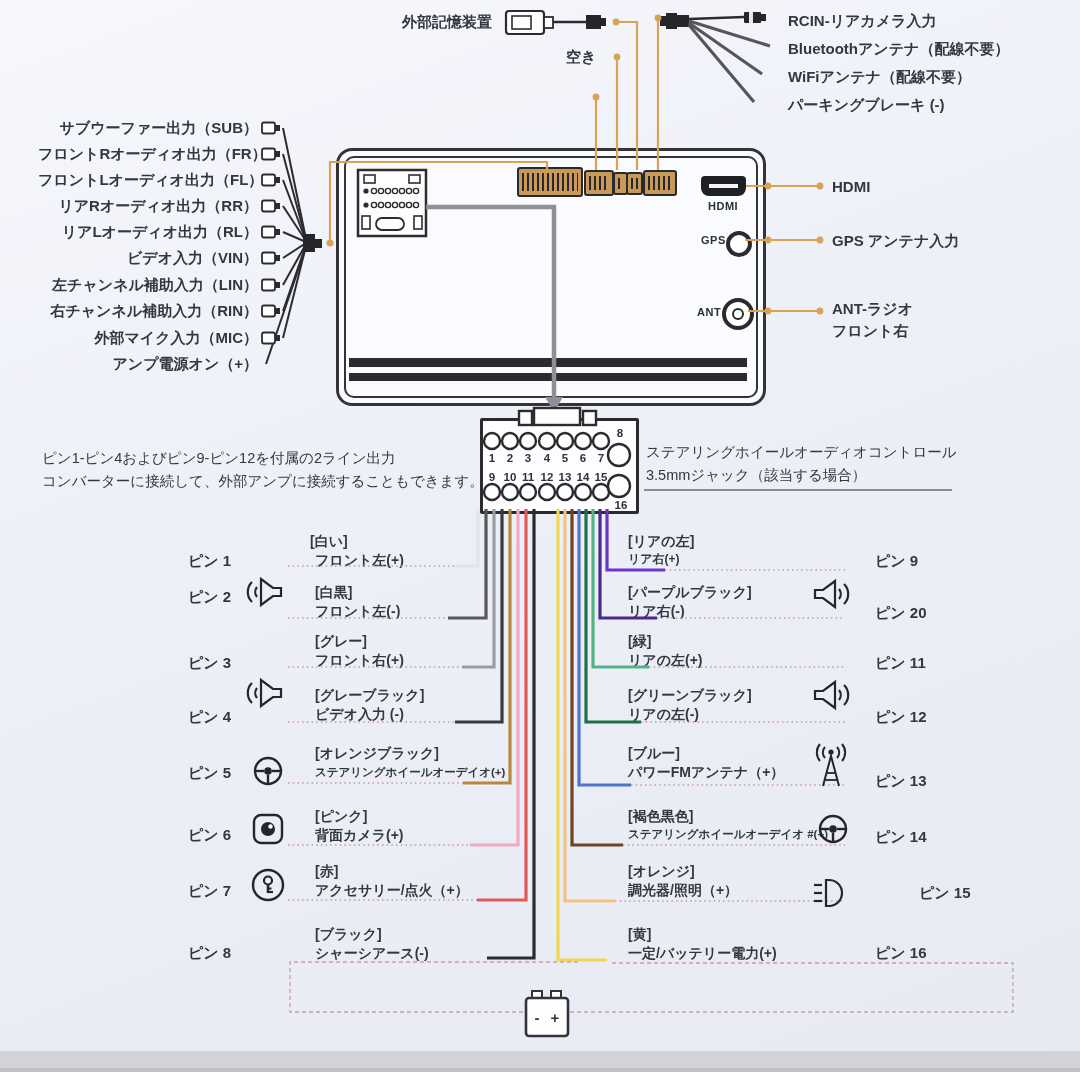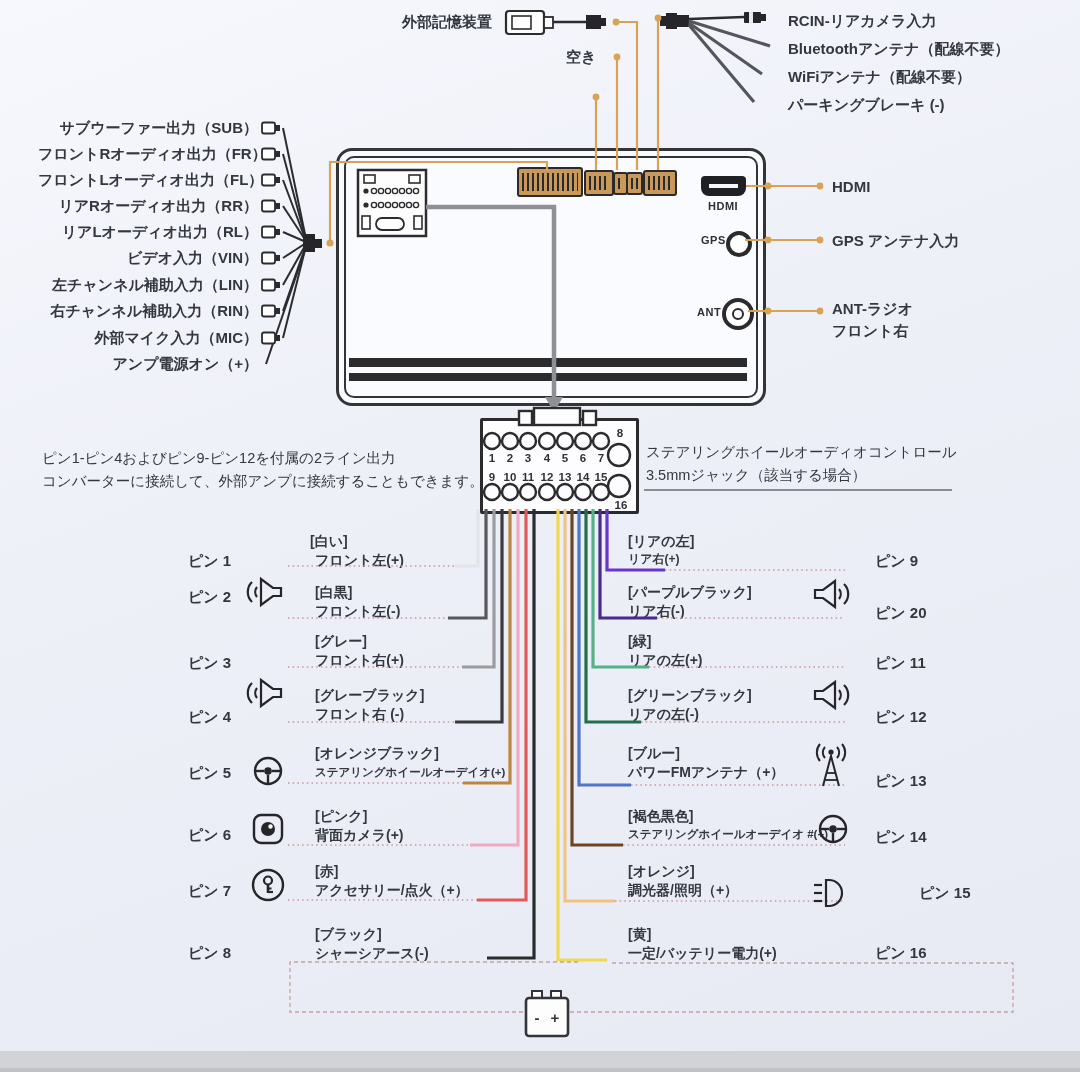--- a/index.html
+++ b/index.html
@@ -103,21 +103,21 @@
   <div class="t b" style="left:310px;top:533px;font-size:14px">[白い]</div>
   <div class="t md" style="left:315px;top:552px;font-size:14px">フロント左(+)</div>
   <div class="t md" style="left:188px;top:588px">ピン 2</div>
   <div class="t b" style="left:315px;top:584px;font-size:14px">[白黒]</div>
   <div class="t md" style="left:315px;top:603px;font-size:14px">フロント左(-)</div>
   <div class="t md" style="left:188px;top:654px">ピン 3</div>
   <div class="t b" style="left:315px;top:633px;font-size:14px">[グレー]</div>
   <div class="t md" style="left:315px;top:652px;font-size:14px">フロント右(+)</div>
   <div class="t md" style="left:188px;top:708px">ピン 4</div>
   <div class="t b" style="left:315px;top:687px;font-size:14px">[グレーブラック]</div>
-  <div class="t md" style="left:315px;top:706px;font-size:14px">フロント右 (-)</div>
+  <div class="t md" style="left:315px;top:706px;font-size:14px">ビデオ入力 (-)</div>
   <div class="t md" style="left:188px;top:764px">ピン 5</div>
   <div class="t b" style="left:315px;top:745px;font-size:14px">[オレンジブラック]</div>
   <div class="t b sm" style="left:315px;top:766px">ステアリングホイールオーデイオ(+)</div>
   <div class="t md" style="left:188px;top:826px">ピン 6</div>
   <div class="t b" style="left:315px;top:808px;font-size:14px">[ピンク]</div>
   <div class="t md" style="left:315px;top:827px;font-size:14px">背面カメラ(+)</div>
   <div class="t md" style="left:188px;top:882px">ピン 7</div>
   <div class="t b" style="left:315px;top:863px;font-size:14px">[赤]</div>
   <div class="t md" style="left:315px;top:882px;font-size:14px">アクセサリー/点火（+）</div>
   <div class="t md" style="left:188px;top:944px">ピン 8</div>

